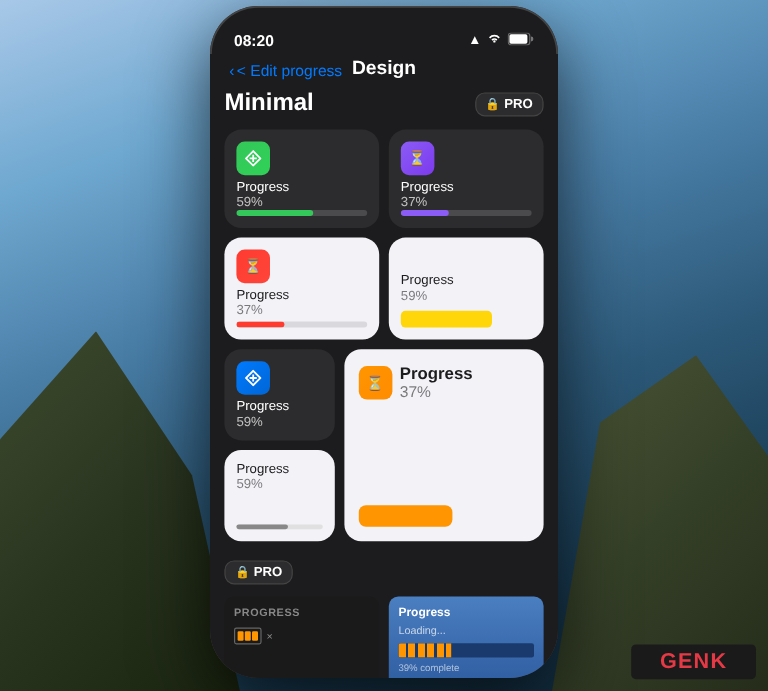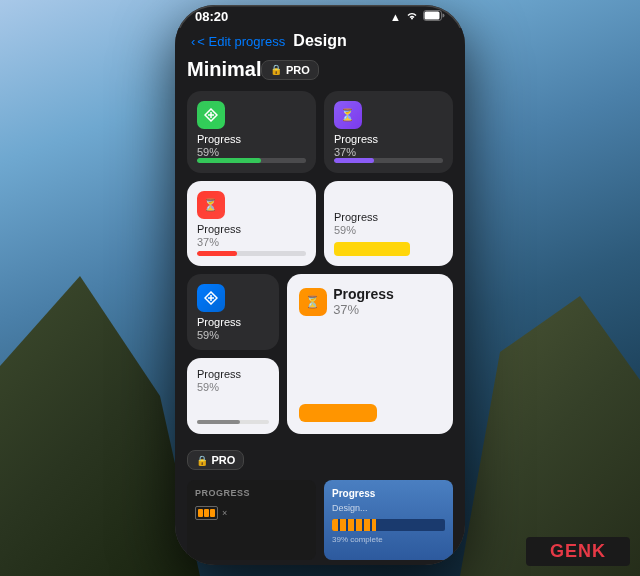--- a/index.html
+++ b/index.html
@@ -44,21 +44,21 @@
       border-radius: 40px;
       box-shadow: 0 20px 60px rgba(0,0,0,0.7), inset 0 0 0 1.5px #444;
       overflow: hidden;
       display: flex;
       flex-direction: column;
     }
 
     
     .status-bar {
       background: transparent;
-      padding: 4px 20px 4px;
+      padding: 21px 20px 4px;
       display: flex;
       align-items: center;
       justify-content: space-between;
       flex-shrink: 0;
     }
     .status-time {
       font-size: 13px;
       font-weight: 600;
       color: #fff;
     }
@@ -105,21 +105,21 @@
     }
     .scroll-content::-webkit-scrollbar { display: none; }
 
     
     .section {
       margin-bottom: 16px;
     }
     .section-header {
       display: flex;
       align-items: center;
-      justify-content: flex-start;
+      justify-content: space-between;
       margin-bottom: 10px;
     }
     .section-title {
       font-size: 20px;
       font-weight: 700;
       color: #fff;
     }
     .pro-badge {
       background: #2c2c2e;
       border: 1px solid #444;
@@ -472,21 +472,21 @@
               <div class="retro-batt-cell"></div>
               <div class="retro-batt-cell"></div>
               <div class="retro-batt-cell"></div>
             </div>
             <span style="font-size:9px;color:#888;">×</span>
           </div>
         </div>
 
         <div class="retro-widget-blue">
           <div class="retro-blue-title">Progress</div>
-          <div class="retro-loading">Design...</div>
+          <div class="retro-loading">Loading...</div>
           <div class="retro-progress-track">
             <div class="retro-progress-fill"></div>
           </div>
           <div class="retro-complete">39% complete</div>
         </div>
       </div>
     </div>
 
   </div>
 </div>

